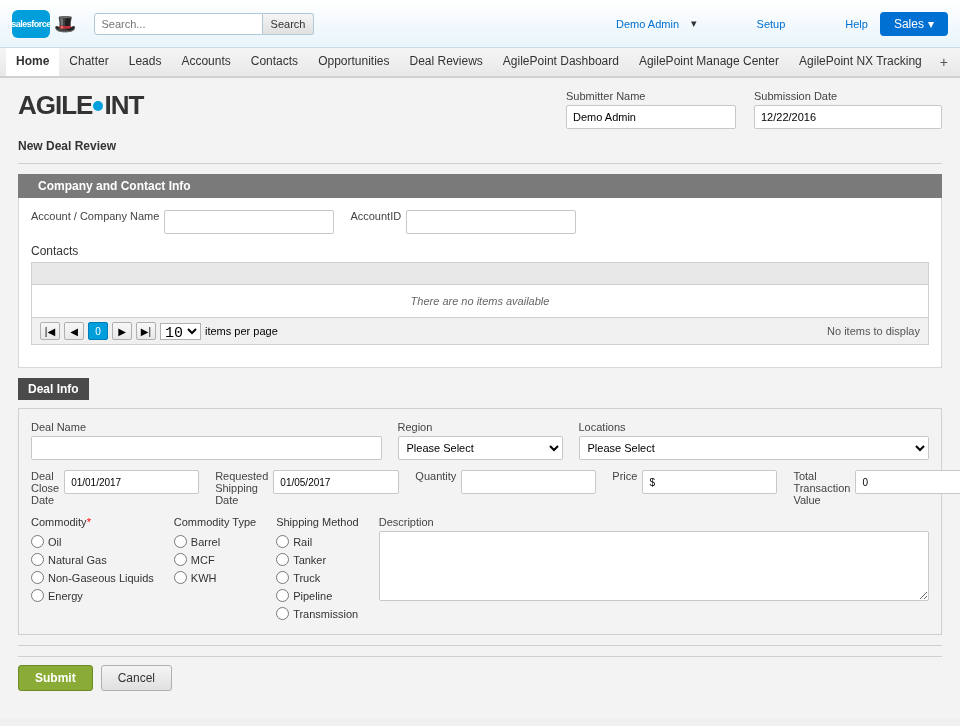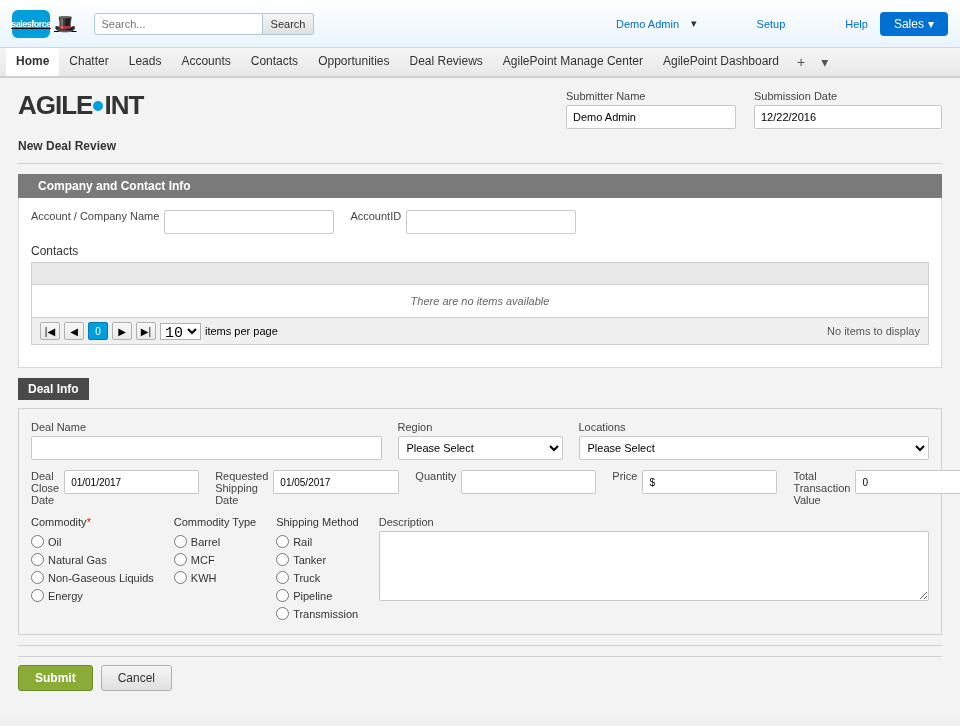--- a/index.html
+++ b/index.html
@@ -12,21 +12,20 @@
       height: 48px;
       display: flex;
       align-items: center;
       padding: 0 12px;
       gap: 10px;
     }
     .salesforce-logo {
       display: flex;
       align-items: center;
       gap: 4px;
-      text-decoration: underline;
     }
     .sf-logo-circle {
       width: 38px;
       height: 28px;
       background: #009edb;
       border-radius: 6px;
       display: flex;
       align-items: center;
       justify-content: center;
       color: white;
@@ -461,22 +460,23 @@
 </div>
 
 <div class="nav-bar">
   <div class="nav-item active">Home</div>
   <div class="nav-item">Chatter</div>
   <div class="nav-item">Leads</div>
   <div class="nav-item">Accounts</div>
   <div class="nav-item">Contacts</div>
   <div class="nav-item">Opportunities</div>
   <div class="nav-item">Deal Reviews</div>
+  <div class="nav-item">AgilePoint Dashboard</div>
   <div class="nav-item">AgilePoint Manage Center</div>
-  <div class="nav-item">AgilePoint Dashboard</div>
+  <div class="nav-item">AgilePoint NX Tracking</div>
   <div class="nav-plus">+</div>
   <div class="nav-plus">▾</div>
 </div>
 
 <div class="main-content">
 
   <div class="form-header">
     <div class="agilepoint-logo">
       <span>AGILE</span>
         <span class="logo-dot"></span>

